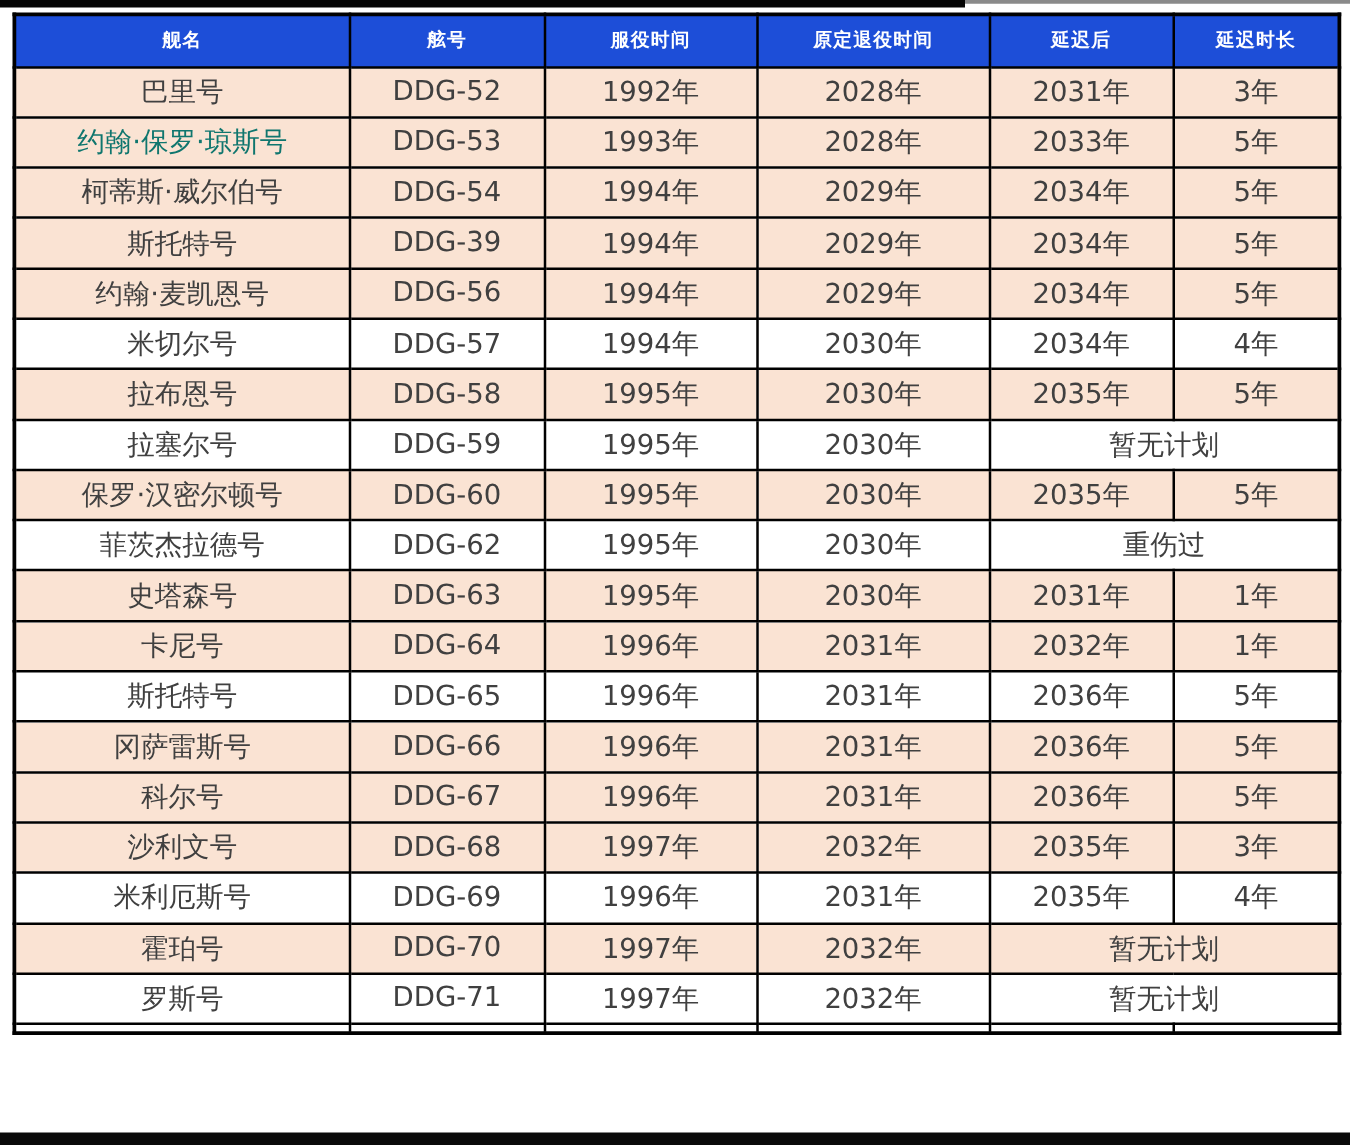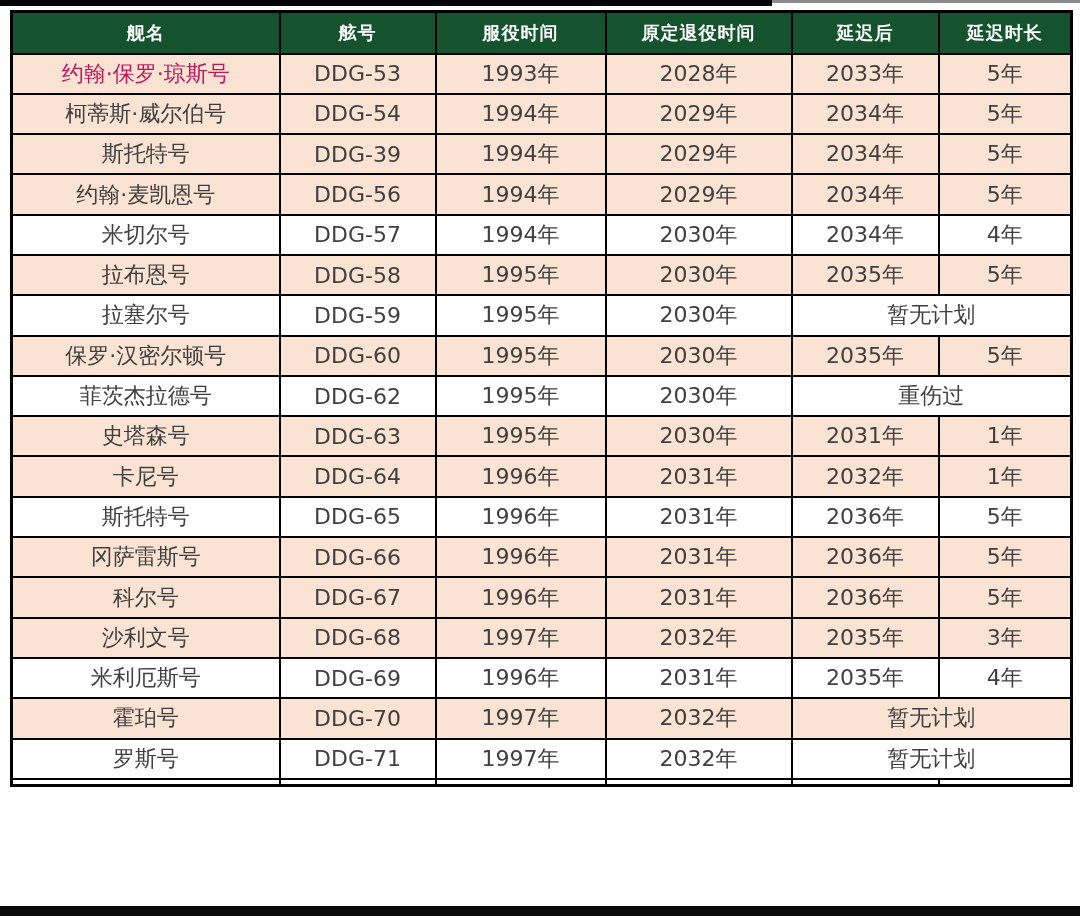--- a/index.html
+++ b/index.html
@@ -24,41 +24,41 @@
     z-index: 5;
   }
   table.ship-table {
     position: absolute; left: 10px; top: 10px;
     width: 1060px;
     border-collapse: collapse;
     table-layout: fixed;
     border: 3px solid #000000;
   }
   .ship-table th {
-    background: #14532d;
+    background: #1d4ed8;
     color: #ffffff;
     font-weight: bold;
-    font-size: 18px;
+    font-size: 15px;
     height: 42px;
     border: 2px solid #000000;
     text-align: center;
     letter-spacing: 1px;
   }
   .ship-table td {
     font-size: 22px;
     color: #404040;
     text-align: center;
     border: 2px solid #000000;
     background: #ffffff;
     white-space: nowrap;
     overflow: hidden;
   }
   .ship-table tbody tr { height: 40.3px; }
   .ship-table tbody tr.alt td { background: #FAE3D3; }
-  .ship-table td.link { color: #be185d; }
+  .ship-table td.link { color: #0f766e; }
   .ship-table tr.sliver { height: 7px; }
   .ship-table tr.sliver td { background: #ffffff; border-bottom: none; }
 </style>
 </head>
 <body>
 
 <div class="top-bar-black"></div>
 <div class="top-bar-gray"></div>
 
 <table class="ship-table">
@@ -75,20 +75,28 @@
       <th>舰名</th>
       <th>舷号</th>
       <th>服役时间</th>
       <th>原定退役时间</th>
       <th>延迟后</th>
       <th>延迟时长</th>
     </tr>
   </thead>
   <tbody>
       <tr class="alt">
+        <td>巴里号</td>
+        <td>DDG-52</td>
+        <td>1992年</td>
+        <td>2028年</td>
+        <td>2031年</td>
+        <td>3年</td>
+      </tr>
+      <tr class="alt">
         <td class="link">约翰·保罗·琼斯号</td>
         <td>DDG-53</td>
         <td>1993年</td>
         <td>2028年</td>
         <td>2033年</td>
         <td>5年</td>
       </tr>
       <tr class="alt">
         <td>柯蒂斯·威尔伯号</td>
         <td>DDG-54</td>

